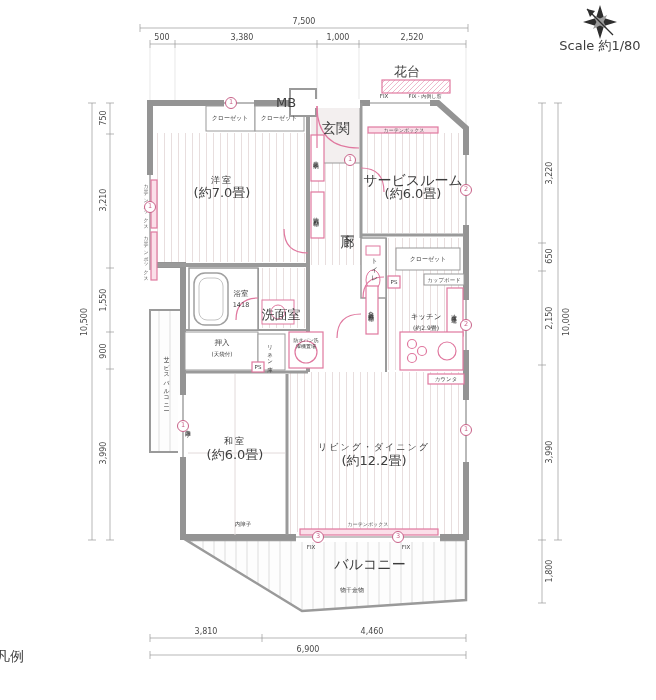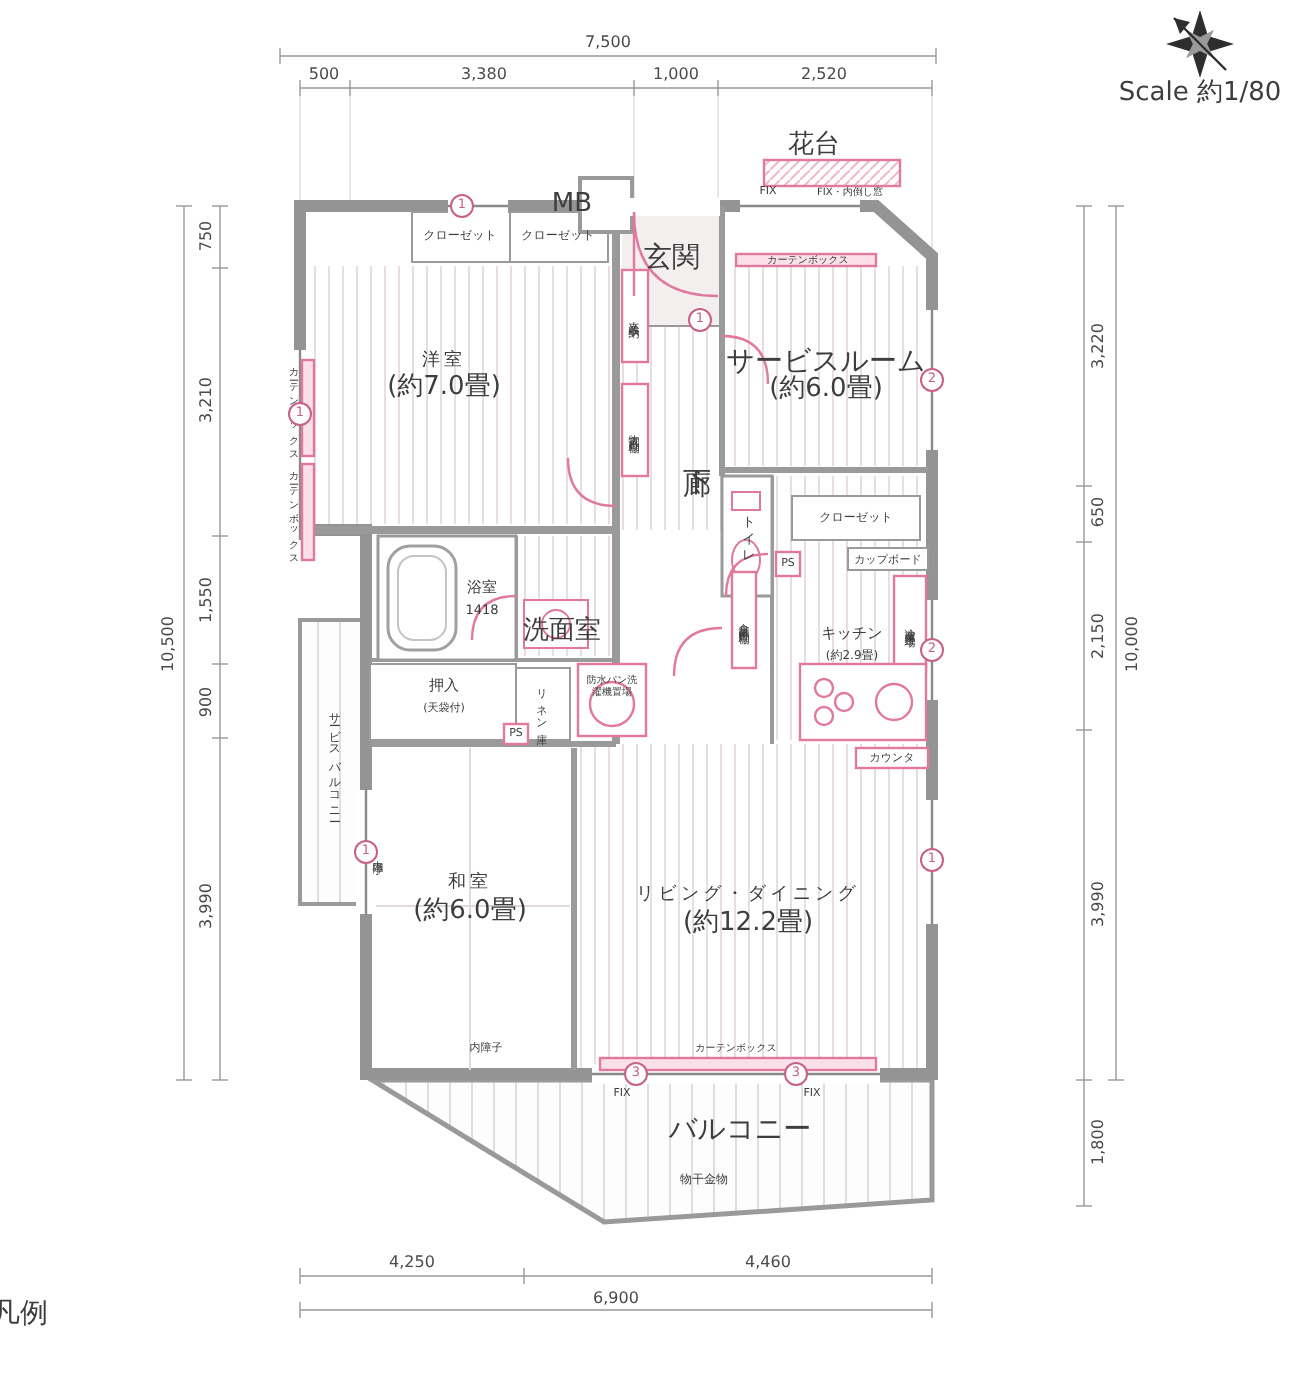--- a/index.html
+++ b/index.html
@@ -212,22 +212,22 @@
 <div class="lbl dim rot" style="left:103px;top:453px">3,990</div>
 <div class="lbl dim rot" style="left:84px;top:322px">10,500</div>
 
 <div class="lbl dim rot" style="left:549px;top:173px">3,220</div>
 <div class="lbl dim rot" style="left:549px;top:256px">650</div>
 <div class="lbl dim rot" style="left:549px;top:318px">2,150</div>
 <div class="lbl dim rot" style="left:549px;top:452px">3,990</div>
 <div class="lbl dim rot" style="left:549px;top:571px">1,800</div>
 <div class="lbl dim rot" style="left:566px;top:322px">10,000</div>
 
-<div class="lbl dim" style="left:206px;top:631px">4,250</div>
-<div class="lbl dim" style="left:384px;top:631px">4,460</div>
+<div class="lbl dim" style="left:206px;top:631px">3,810</div>
+<div class="lbl dim" style="left:372px;top:631px">4,460</div>
 <div class="lbl dim" style="left:308px;top:649px">6,900</div>
 
 <div class="lbl f7" style="left:600px;top:46px">Scale 約1/80</div>
 <div class="lbl f8" style="left:10px;top:657px">凡例</div>
 
 <div class="lbl f9" style="left:222px;top:180px">洋室</div>
 <div class="lbl f7" style="left:222px;top:193px">(約7.0畳)</div>
 <div class="lbl f8" style="left:413px;top:181px">サービスルーム</div>
 <div class="lbl f7" style="left:413px;top:194px">(約6.0畳)</div>
 <div class="lbl f9" style="left:374px;top:447px">リビング・ダイニング</div>

